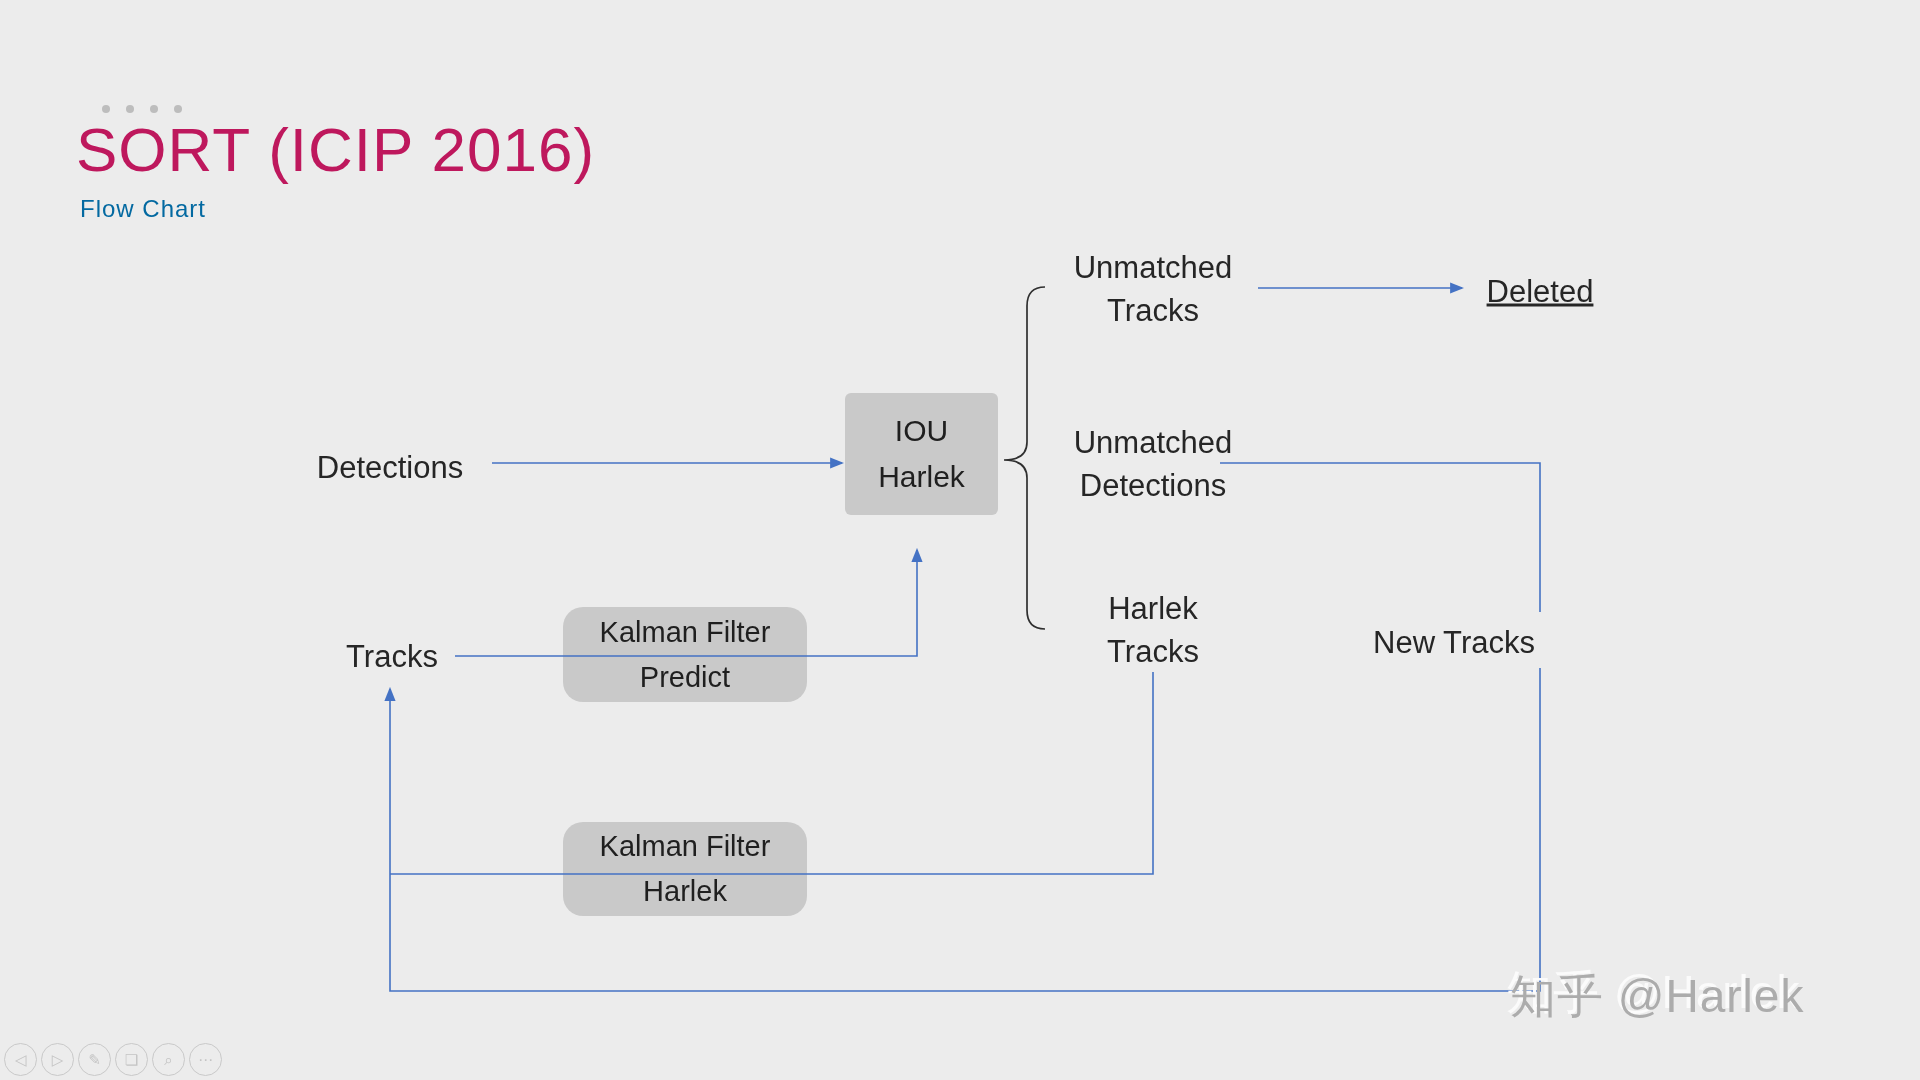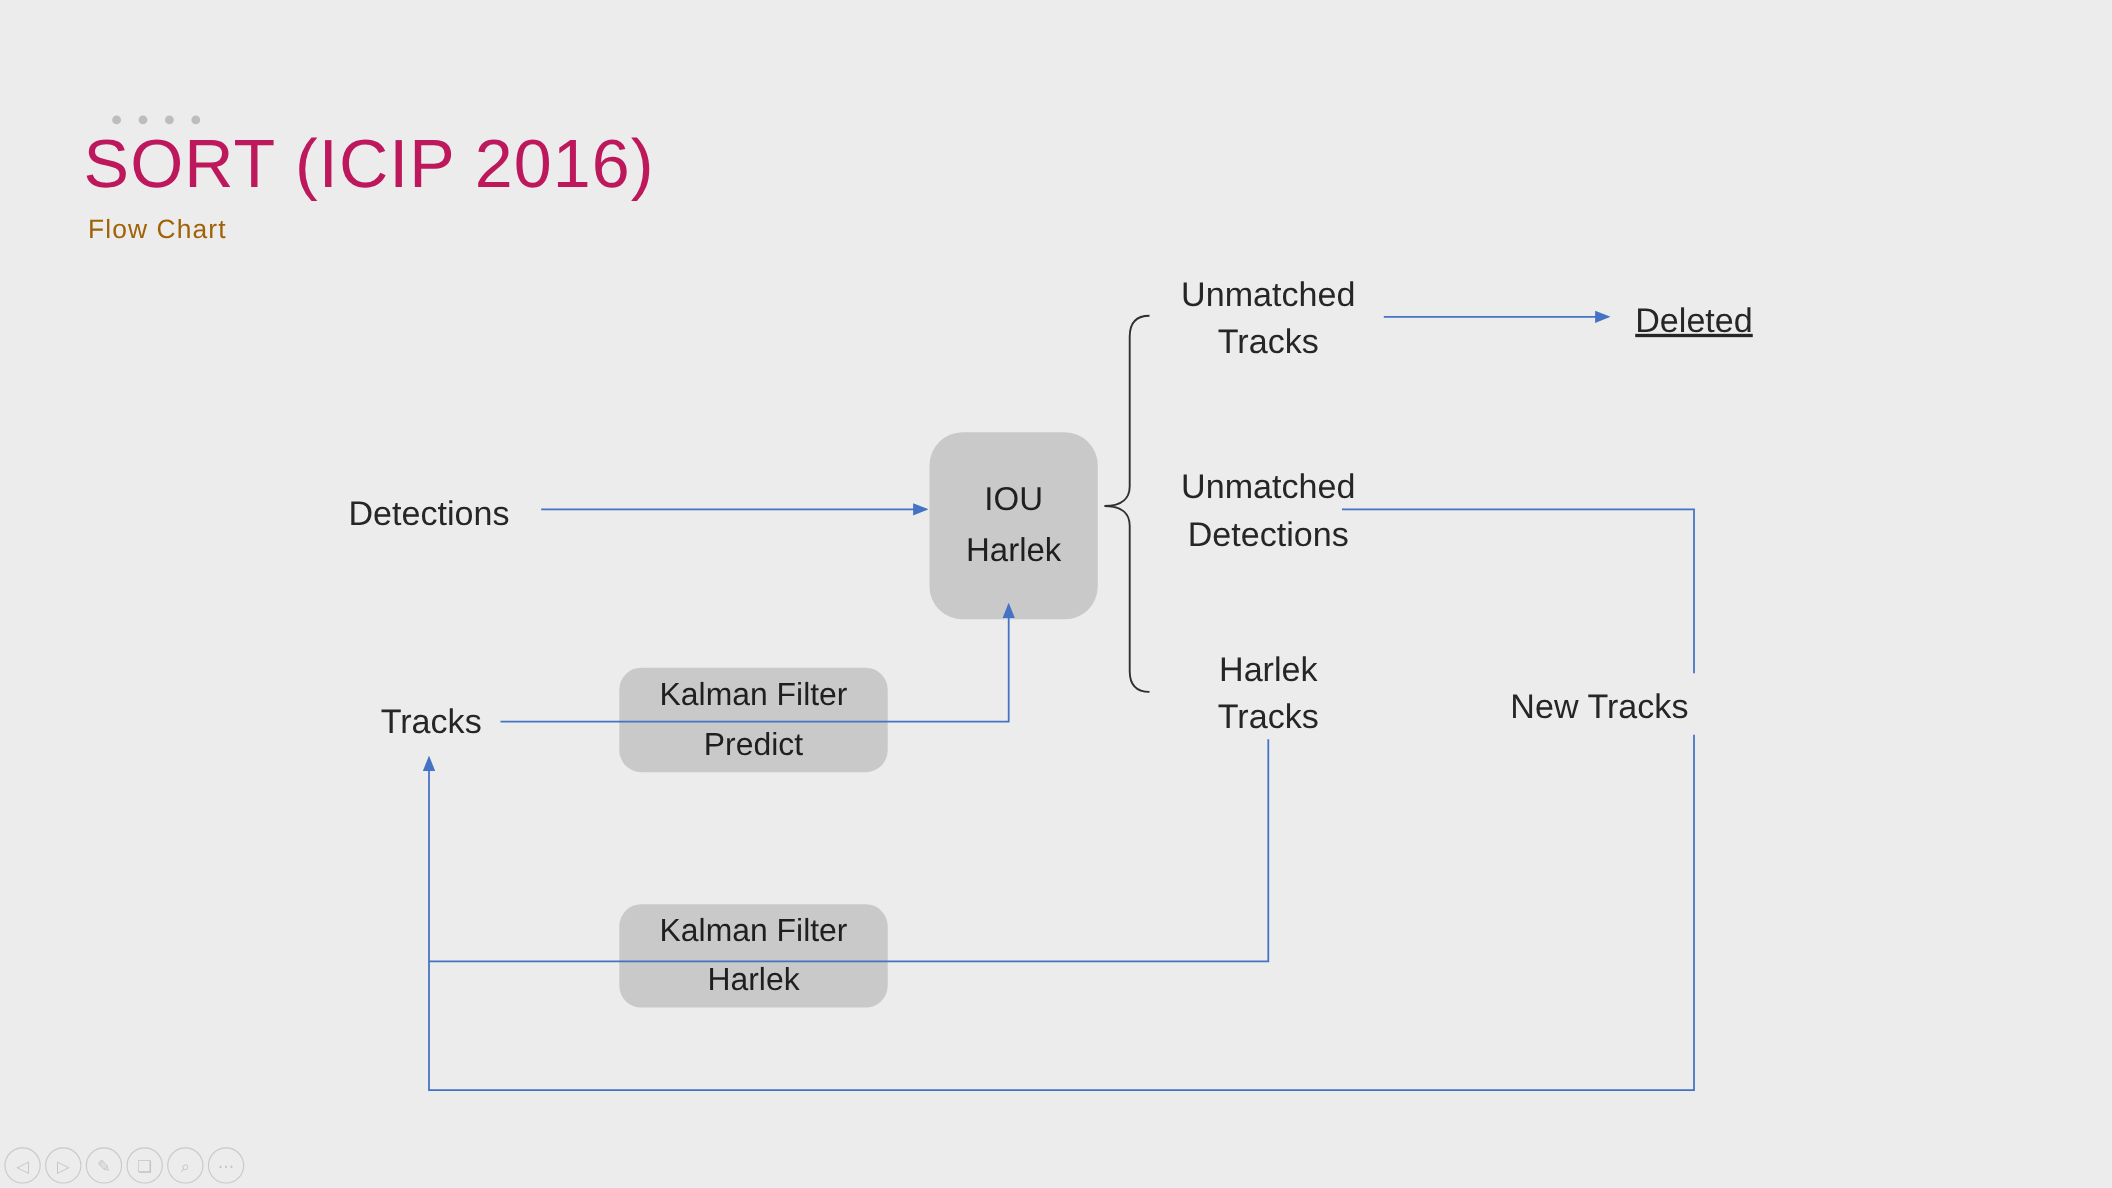--- a/index.html
+++ b/index.html
@@ -15,37 +15,37 @@
   
   .dots{position:absolute;left:102px;top:105px;display:flex;gap:16px;}
   .dots i{width:8px;height:8px;border-radius:50%;background:#bdbdbd;display:block;}
   .page-title{
     position:absolute;left:76px;top:118px;
     font-size:62px;line-height:64px;font-weight:400;letter-spacing:1px;
     color:#be185d;white-space:nowrap;
   }
   .page-subtitle{
     position:absolute;left:80px;top:194px;
-    font-size:24px;line-height:30px;color:#a16207;letter-spacing:1px;
+    font-size:24px;line-height:30px;color:#0369a1;letter-spacing:1px;
   }
 
   
   .label{
     position:absolute;transform:translate(-50%,-50%);
     text-align:center;color:#262626;
     font-size:31px;line-height:43px;white-space:nowrap;z-index:3;
   }
 
   
   .node{
     position:absolute;background:#c9c9c9;z-index:1;
     display:flex;flex-direction:column;align-items:center;justify-content:center;
     text-align:center;color:#1f1f1f;white-space:nowrap;
   }
-  .node-iou{left:845px;top:393px;width:153px;height:170px;border-radius:30px;font-size:30px;line-height:46px;}
+  .node-iou{left:845px;top:393px;width:153px;height:122px;border-radius:6px;font-size:30px;line-height:46px;}
   .node-kf-predict{left:563px;top:607px;width:244px;height:95px;border-radius:20px;font-size:29px;line-height:45px;}
   .node-kf-update{left:563px;top:822px;width:244px;height:94px;border-radius:20px;font-size:29px;line-height:45px;}
 
   svg.connectors{position:absolute;left:0;top:0;z-index:2;pointer-events:none;}
 
   
   .watermark{
     position:absolute;left:1510px;top:968px;z-index:4;
     font-size:46px;line-height:56px;color:#acacac;letter-spacing:1px;
     text-shadow:-4px -4px 0 #fbfbfb;white-space:nowrap;
@@ -125,20 +125,21 @@
   </div>
 
   <div class="label" style="left:1153px;top:630px;">
     <div>Harlek</div>
     <div>Tracks</div>
   </div>
 
   <div class="label" style="left:1540px;top:291px;text-decoration:underline;">Deleted</div>
   <div class="label" style="left:1454px;top:642px;">New Tracks</div>
 
+  <div class="watermark">知乎 @Harlek</div>
 
   <div class="toolbar">
     <button class="tool-btn">
       <span>◁</span>
     </button>
     <button class="tool-btn">
       <span>▷</span>
     </button>
     <button class="tool-btn">
       <span>✎</span>

